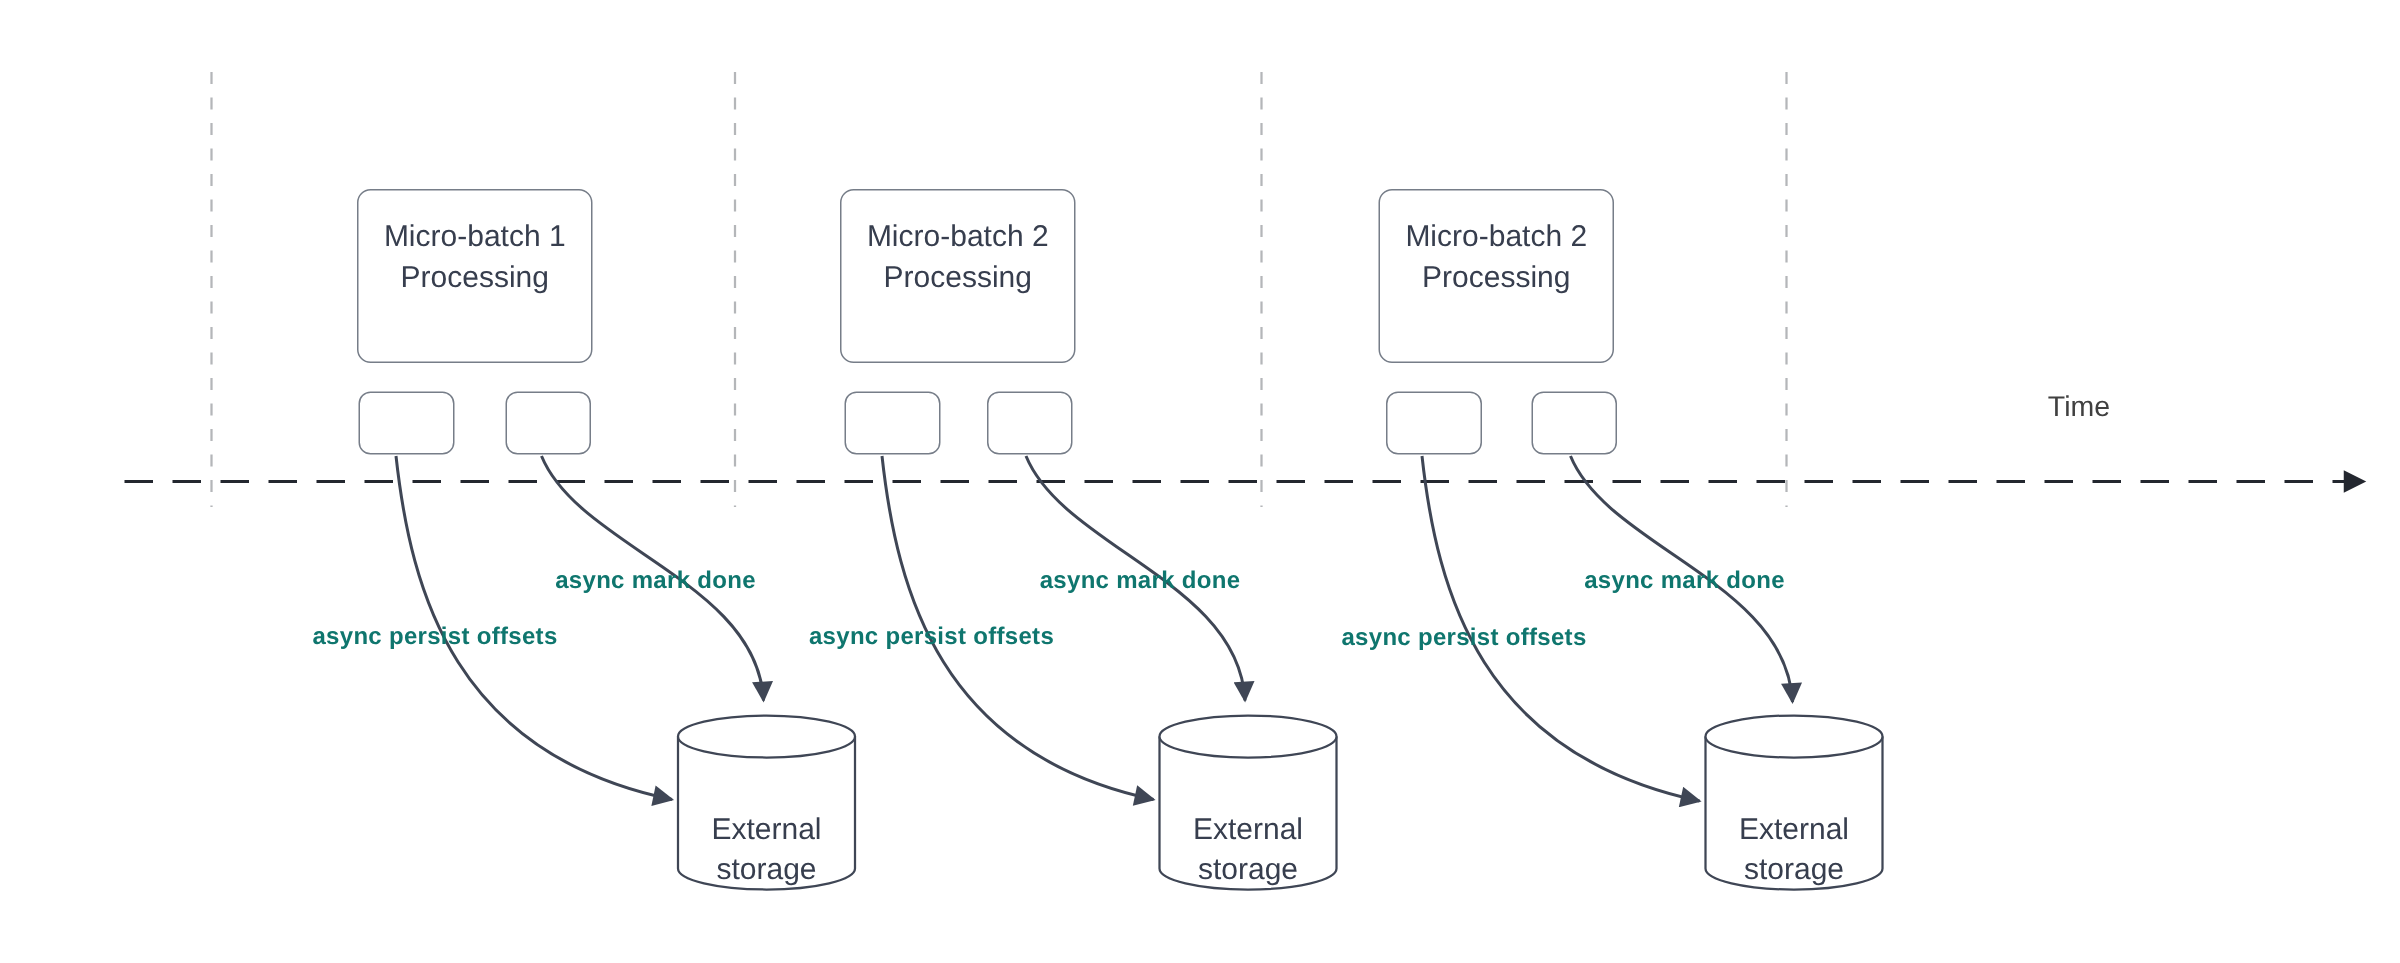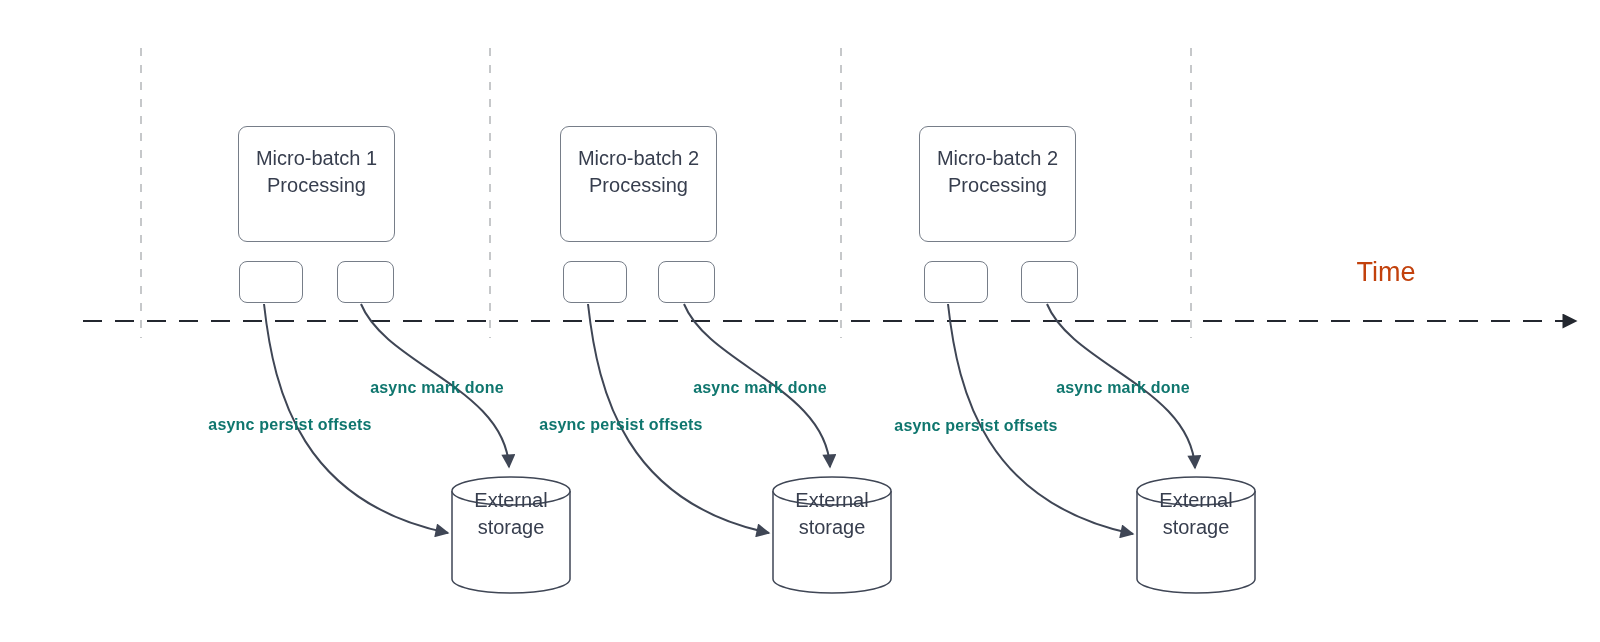--- a/index.html
+++ b/index.html
@@ -20,26 +20,26 @@
   .smallbox{
     position:absolute;height:42px;top:261px;background:#ffffff;
     border:1.5px solid #767d88;border-radius:8px;box-sizing:border-box;
   }
   .flowlabel{
     position:absolute;transform:translate(-50%,-50%);
     font-size:16px;font-weight:bold;letter-spacing:.2px;
     color:#0f766e;white-space:nowrap;
   }
   .cyl-label{
-    position:absolute;width:120px;top:487px;text-align:center;
+    position:absolute;width:120px;top:540px;text-align:center;
     font-size:20px;line-height:27px;color:#373e4e;white-space:pre-line;
   }
   .time-label{
     position:absolute;left:1386px;top:272px;transform:translate(-50%,-50%);
-    font-size:27px;color:#c2410c;
+    font-size:19px;color:#404040;
   }
 </style>
 </head>
 <body>
 
 <div class="canvas">
 
   <svg class="overlay" width="1600" height="642" viewBox="0 0 1600 642">
     <defs>
       <marker id="arrowC" viewBox="0 0 10 10" refX="9" refY="5" markerWidth="16" markerHeight="14" markerUnits="userSpaceOnUse" orient="auto">

